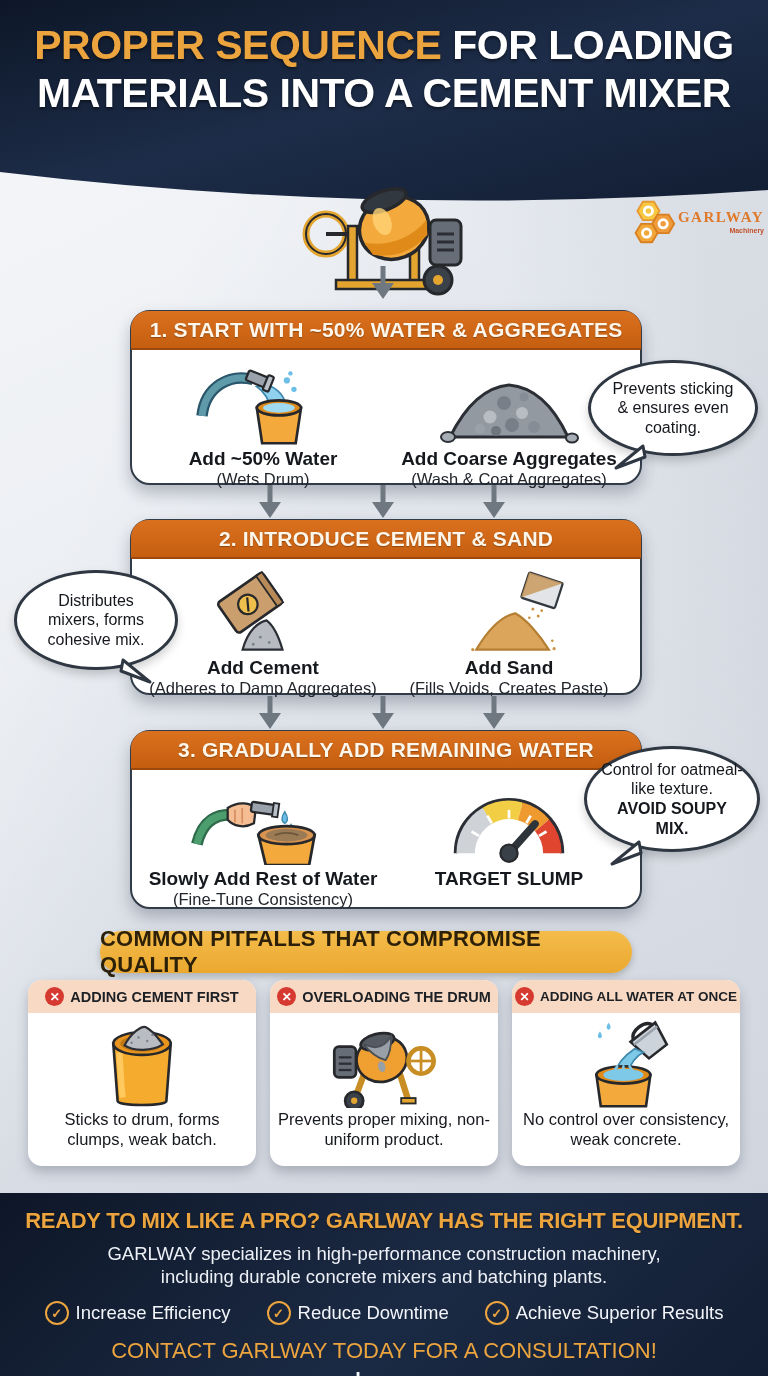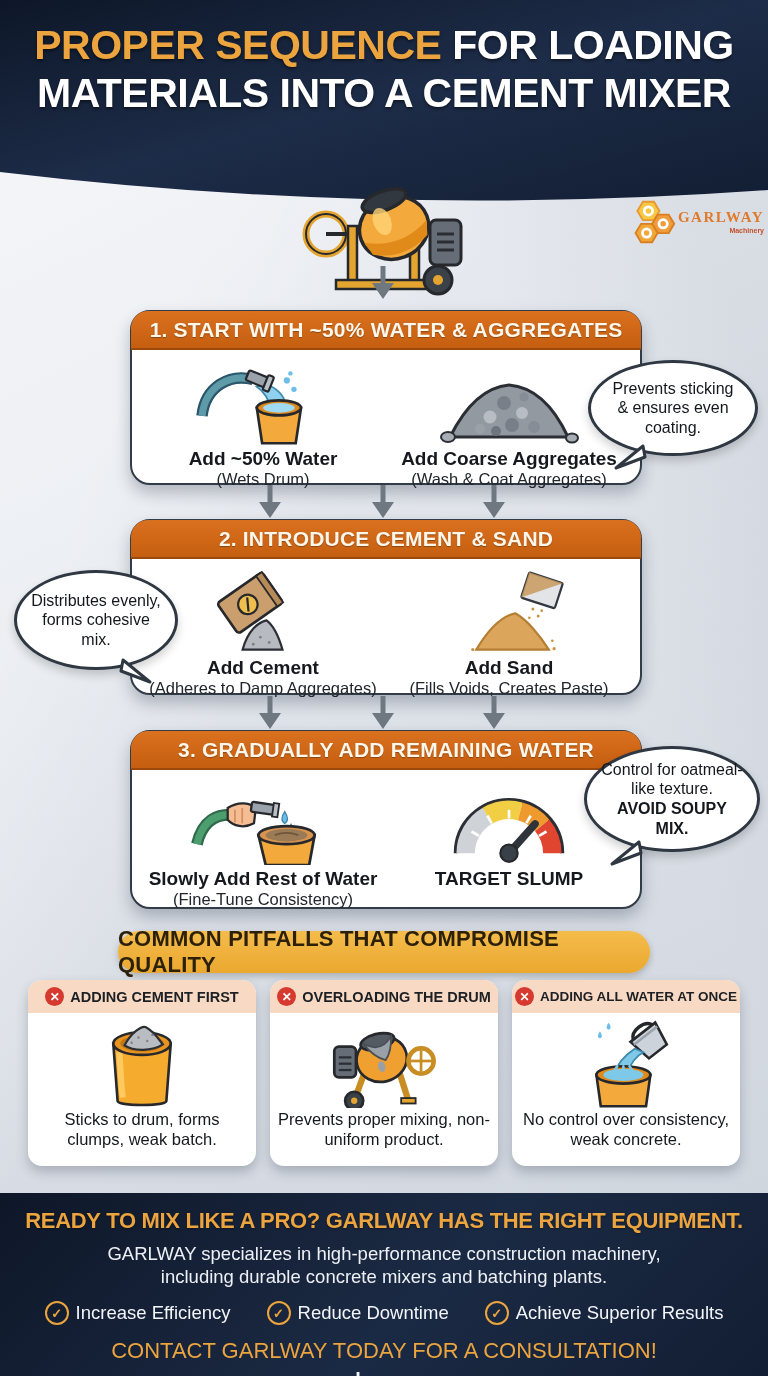--- a/index.html
+++ b/index.html
@@ -40,21 +40,21 @@
   .item-sub{font-size:16.5px;color:#22262c;}
   
   .bubble{position:absolute;background:#fff;border:3px solid #2e3742;border-radius:50%;
     display:flex;flex-direction:column;align-items:flex-start;justify-content:center;text-align:center;
     font-size:16px;color:#14171c;box-shadow:0 5px 10px rgba(0,0,0,.18);line-height:1.22;padding:6px 14px;box-sizing:border-box;}
   .bubble .tail{position:absolute;bottom:-17px;}
   .bubble .tail.left{left:22px;}
   .bubble .tail.right{right:22px;}
   .bubble b{font-size:16px;}
   
-  .banner{position:absolute;top:931px;left:118px;width:532px;height:42px;border-radius:21px;
+  .banner{position:absolute;top:931px;left:100px;width:532px;height:42px;border-radius:21px;
     background:linear-gradient(180deg,#F4BC4B,#EBA82F);display:flex;align-items:center;justify-content:center;
     color:#2c2108;font-size:22px;font-weight:bold;box-shadow:0 3px 7px rgba(0,0,0,.22);letter-spacing:.2px;}
   
   .card{position:absolute;top:980px;width:228px;height:186px;background:#fff;border-radius:14px;
     box-shadow:0 6px 12px rgba(30,40,60,.25);overflow:hidden;}
   .card-head{height:33px;background:#F8DAC4;display:flex;align-items:center;justify-content:center;gap:6px;
     font-size:14.5px;font-weight:bold;color:#1c1f24;}
   .x-badge{width:19px;height:19px;border-radius:50%;background:#D5392F;color:#fff;font-size:12px;font-weight:bold;
     display:flex;align-items:center;justify-content:center;flex:0 0 auto;}
   .card-art{height:96px;display:flex;align-items:center;justify-content:center;}
@@ -239,21 +239,21 @@
               <circle cx="124" cy="80" r="1.5" fill="#C89344"></circle>
           </svg>
         </div>
         <div class="item-label">Add Sand</div>
         <div class="item-sub">(Fills Voids, Creates Paste)</div>
       </div>
     </div>
   </div>
 
   <div class="bubble" style="left:14px;top:570px;width:164px;height:100px;">
-    <span>Distributes evenly, forms cohesive mix.</span>
+    <span>Distributes mixers, forms cohesive mix.</span>
     <svg class="tail right" width="34" height="26" viewBox="0 0 34 26">
       <polygon points="4,2 31,24 2,13" fill="#fff" stroke="#2e3742" stroke-width="3" stroke-linejoin="round"></polygon>
     </svg>
   </div>
 
   <svg class="flow-arrow" style="left:257px;top:696px;" viewBox="0 0 26 34">
       <path d="M13,0 V19" stroke="#6f7781" stroke-width="5"></path>
       <polygon points="2,17 24,17 13,33" fill="#6f7781"></polygon>
     </svg>
   <svg class="flow-arrow" style="left:370px;top:696px;" viewBox="0 0 26 34">

